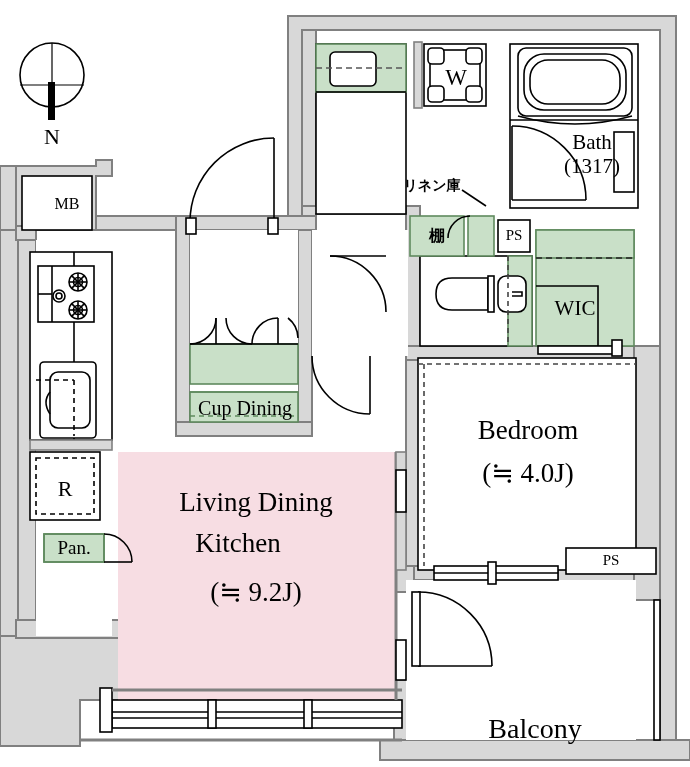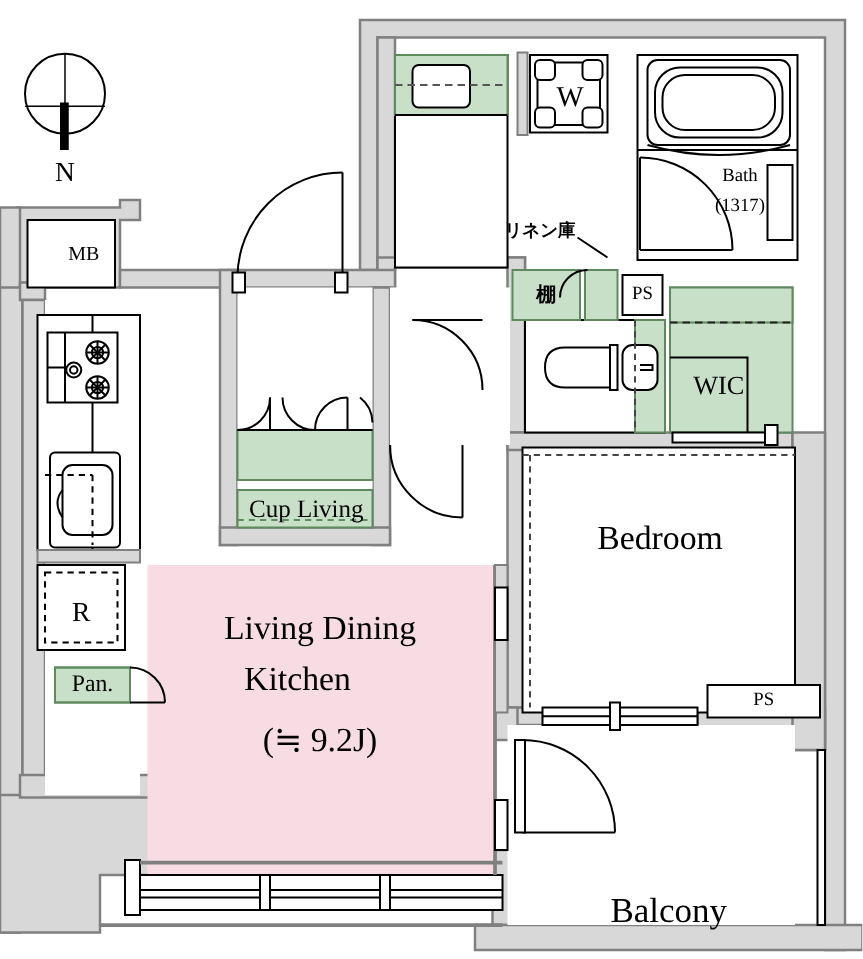--- a/index.html
+++ b/index.html
@@ -36,21 +36,21 @@
     transform: translate(-50%, -50%);
     text-align: center;
   }
   .jp {
     font-family: "DejaVu Sans", "Liberation Sans", sans-serif;
     font-weight: 700;
   }
   .t-mb      { font-size: 16px; }
   .t-n       { font-size: 22px; }
   .t-w       { font-size: 23px; }
-  .t-bath    { font-size: 15px; text-align: center; }
+  .t-bath    { font-size: 21px; text-align: center; }
   .t-wic     { font-size: 21px; }
   .t-ps      { font-size: 15px; }
   .t-tana    { font-size: 16px; }
   .t-linen   { font-size: 14px; }
   .t-cup     { font-size: 20px; }
   .t-bed     { font-size: 27px; text-align: right; }
   .t-ldk     { font-size: 27px; }
   .t-bal     { font-size: 28px; margin-top: 32px; }
   .t-r       { font-size: 22px; }
   .t-pan     { font-size: 19px; }
@@ -330,27 +330,28 @@
   <div class="lbl lbl-center t-bath" style="left:592px; top:166px;">(1317)</div>
 
   <div class="lbl lbl-center t-linen jp" style="left:432px; top:185px;text-align:center;">リネン庫</div>
 
   <div class="lbl lbl-center t-tana jp" style="left:437px; top:236px;">棚</div>
 
   <div class="lbl lbl-center t-ps" style="left:514px; top:236px;">PS</div>
 
   <div class="lbl lbl-center t-wic" style="left:575px; top:308px;">WIC</div>
 
-  <div class="lbl lbl-center t-cup" style="left:245px; top:408px;">Cup Living</div>
+  <div class="lbl lbl-center t-cup" style="left:245px; top:408px;">Cup Dining</div>
 
   <div class="lbl lbl-center t-r" style="left:65px; top:489px;">R</div>
 
   <div class="lbl lbl-center t-pan" style="left:74px; top:548px;">Pan.</div>
 
   <div class="lbl lbl-center t-bed" style="left:528px; top:430px;">Bedroom</div>
+  <div class="lbl lbl-center t-bed" style="left:528px; top:473px;">(≒ 4.0J)</div>
 
   <div class="lbl lbl-center t-ps" style="left:611px; top:561px;">PS</div>
 
   <div class="lbl lbl-center t-ldk" style="left:256px; top:502px;">Living Dining</div>
   <div class="lbl lbl-center t-ldk" style="left:238px; top:543px;text-align:right;">Kitchen</div>
   <div class="lbl lbl-center t-ldk" style="left:256px; top:592px;">(≒ 9.2J)</div>
 
   <div class="lbl lbl-center t-bal" style="left:535px; top:697px;">Balcony</div>
 
 </div>

